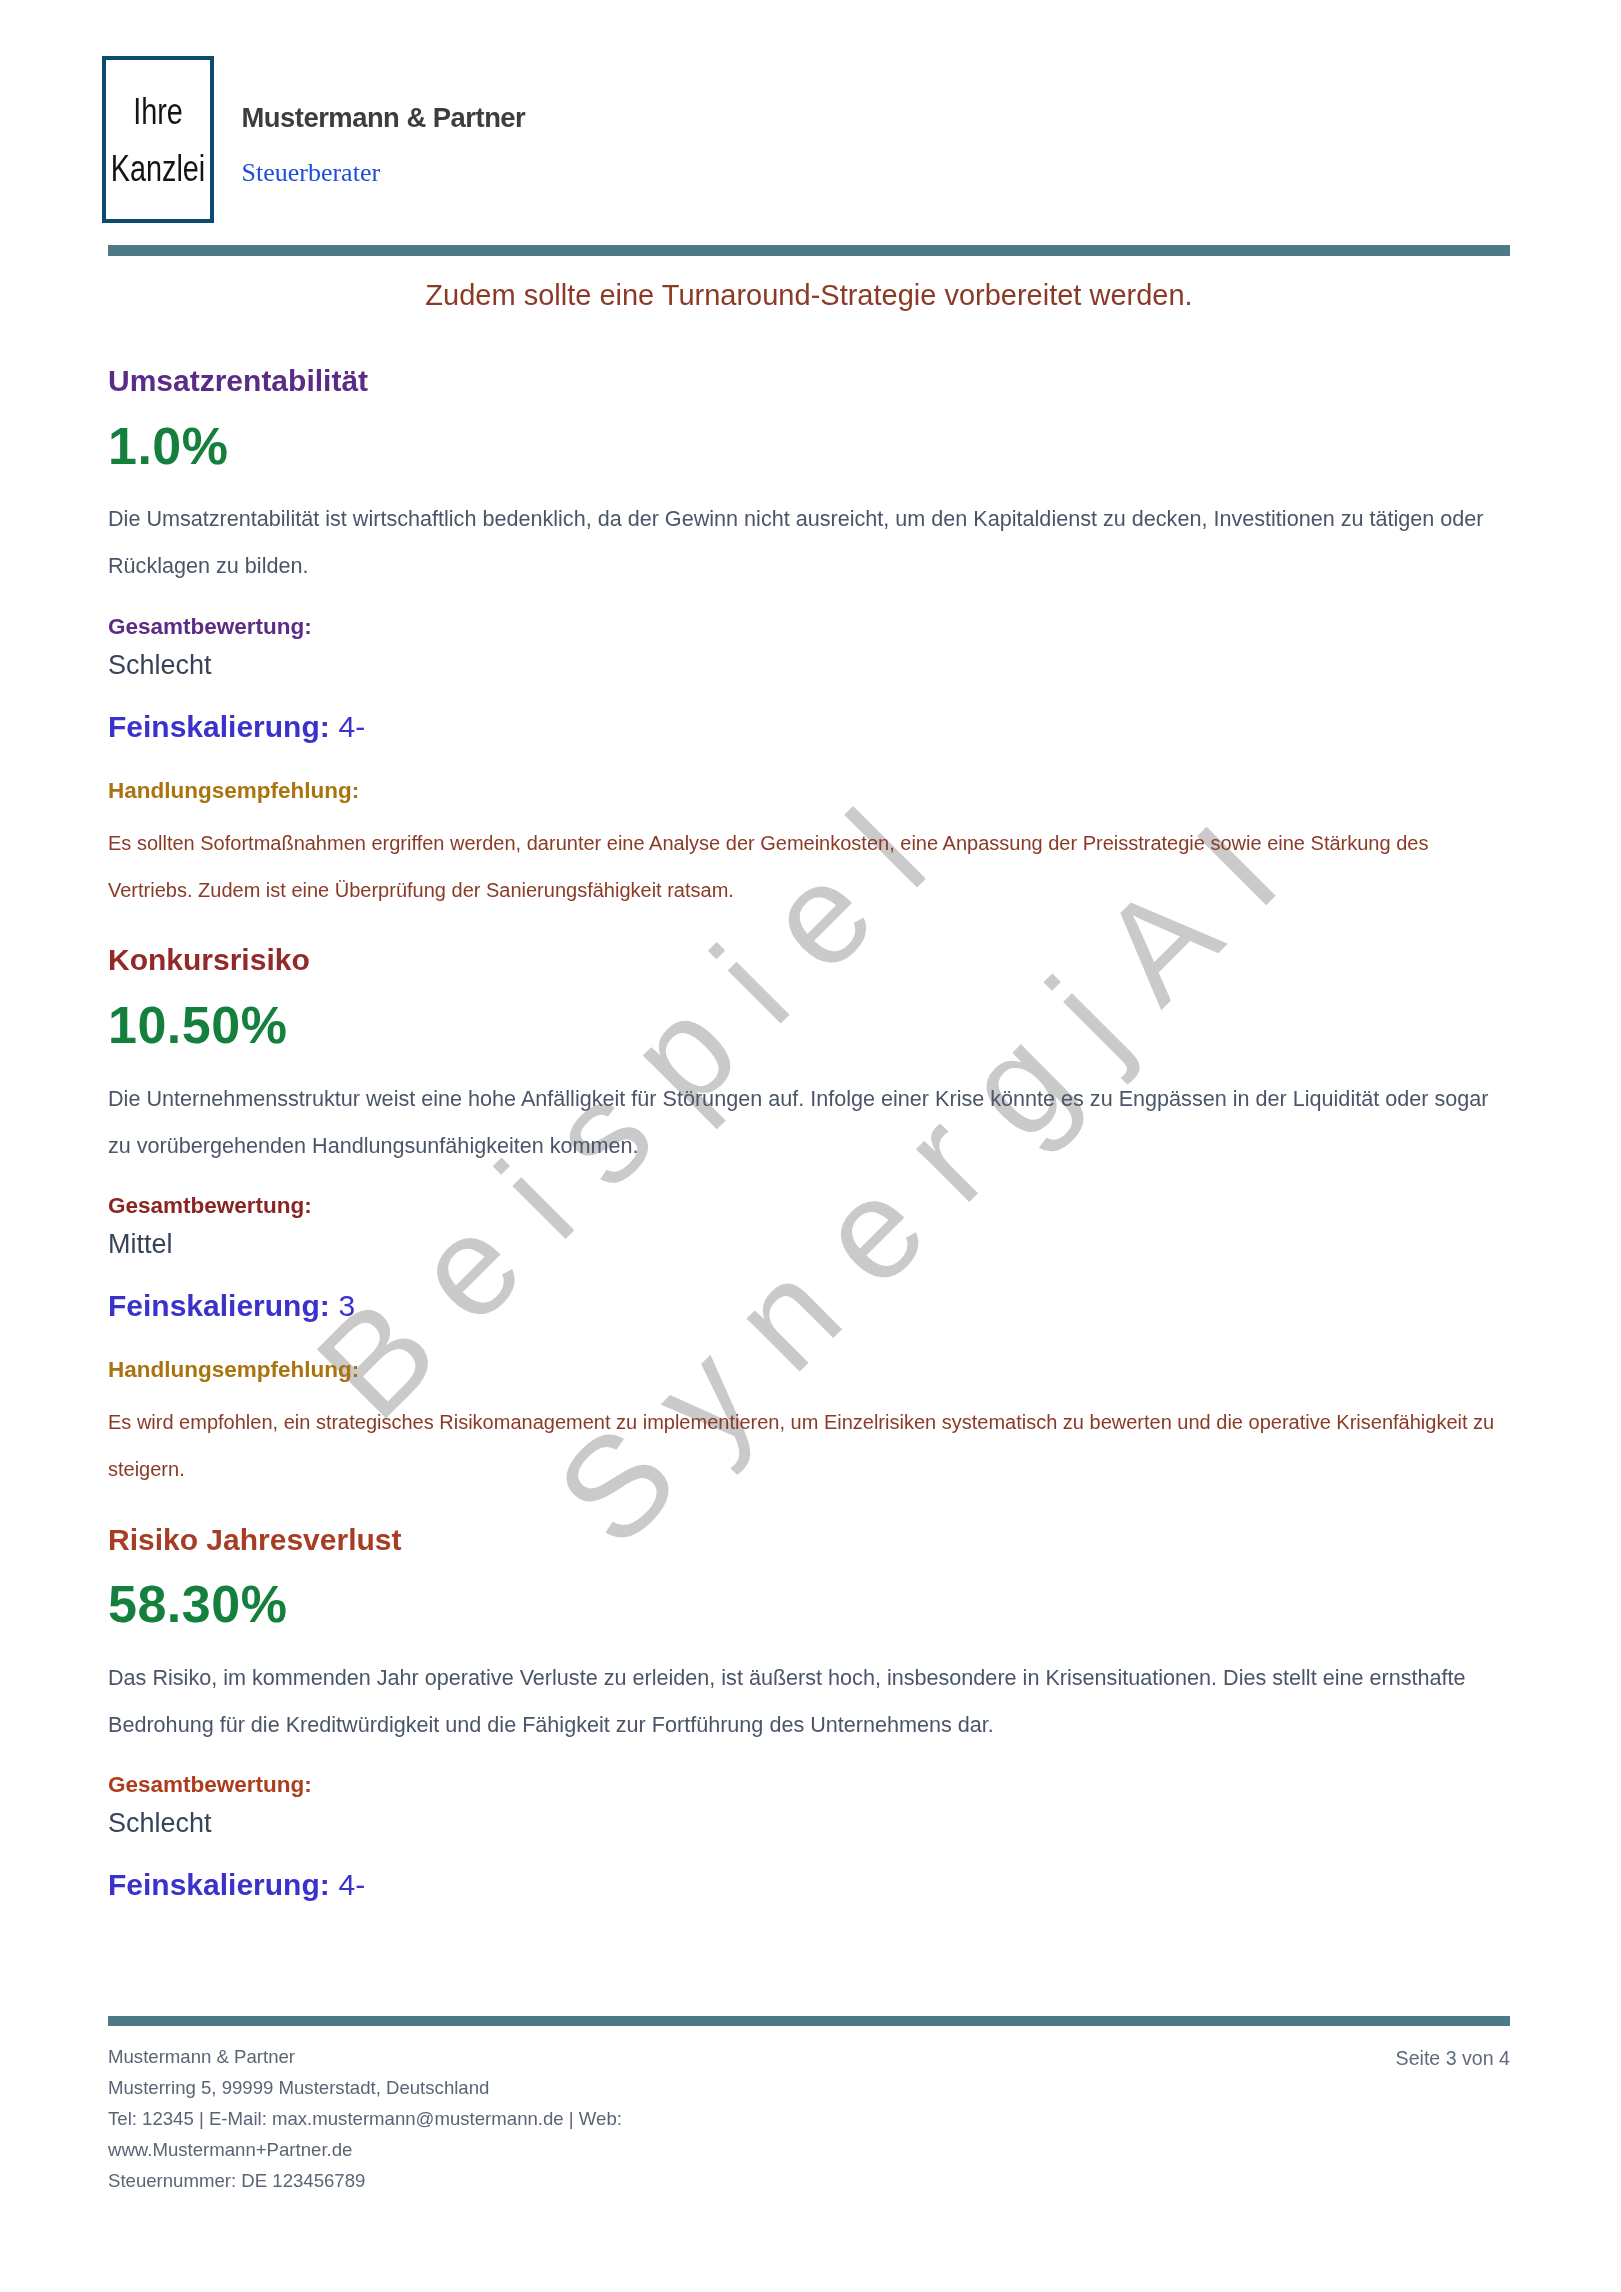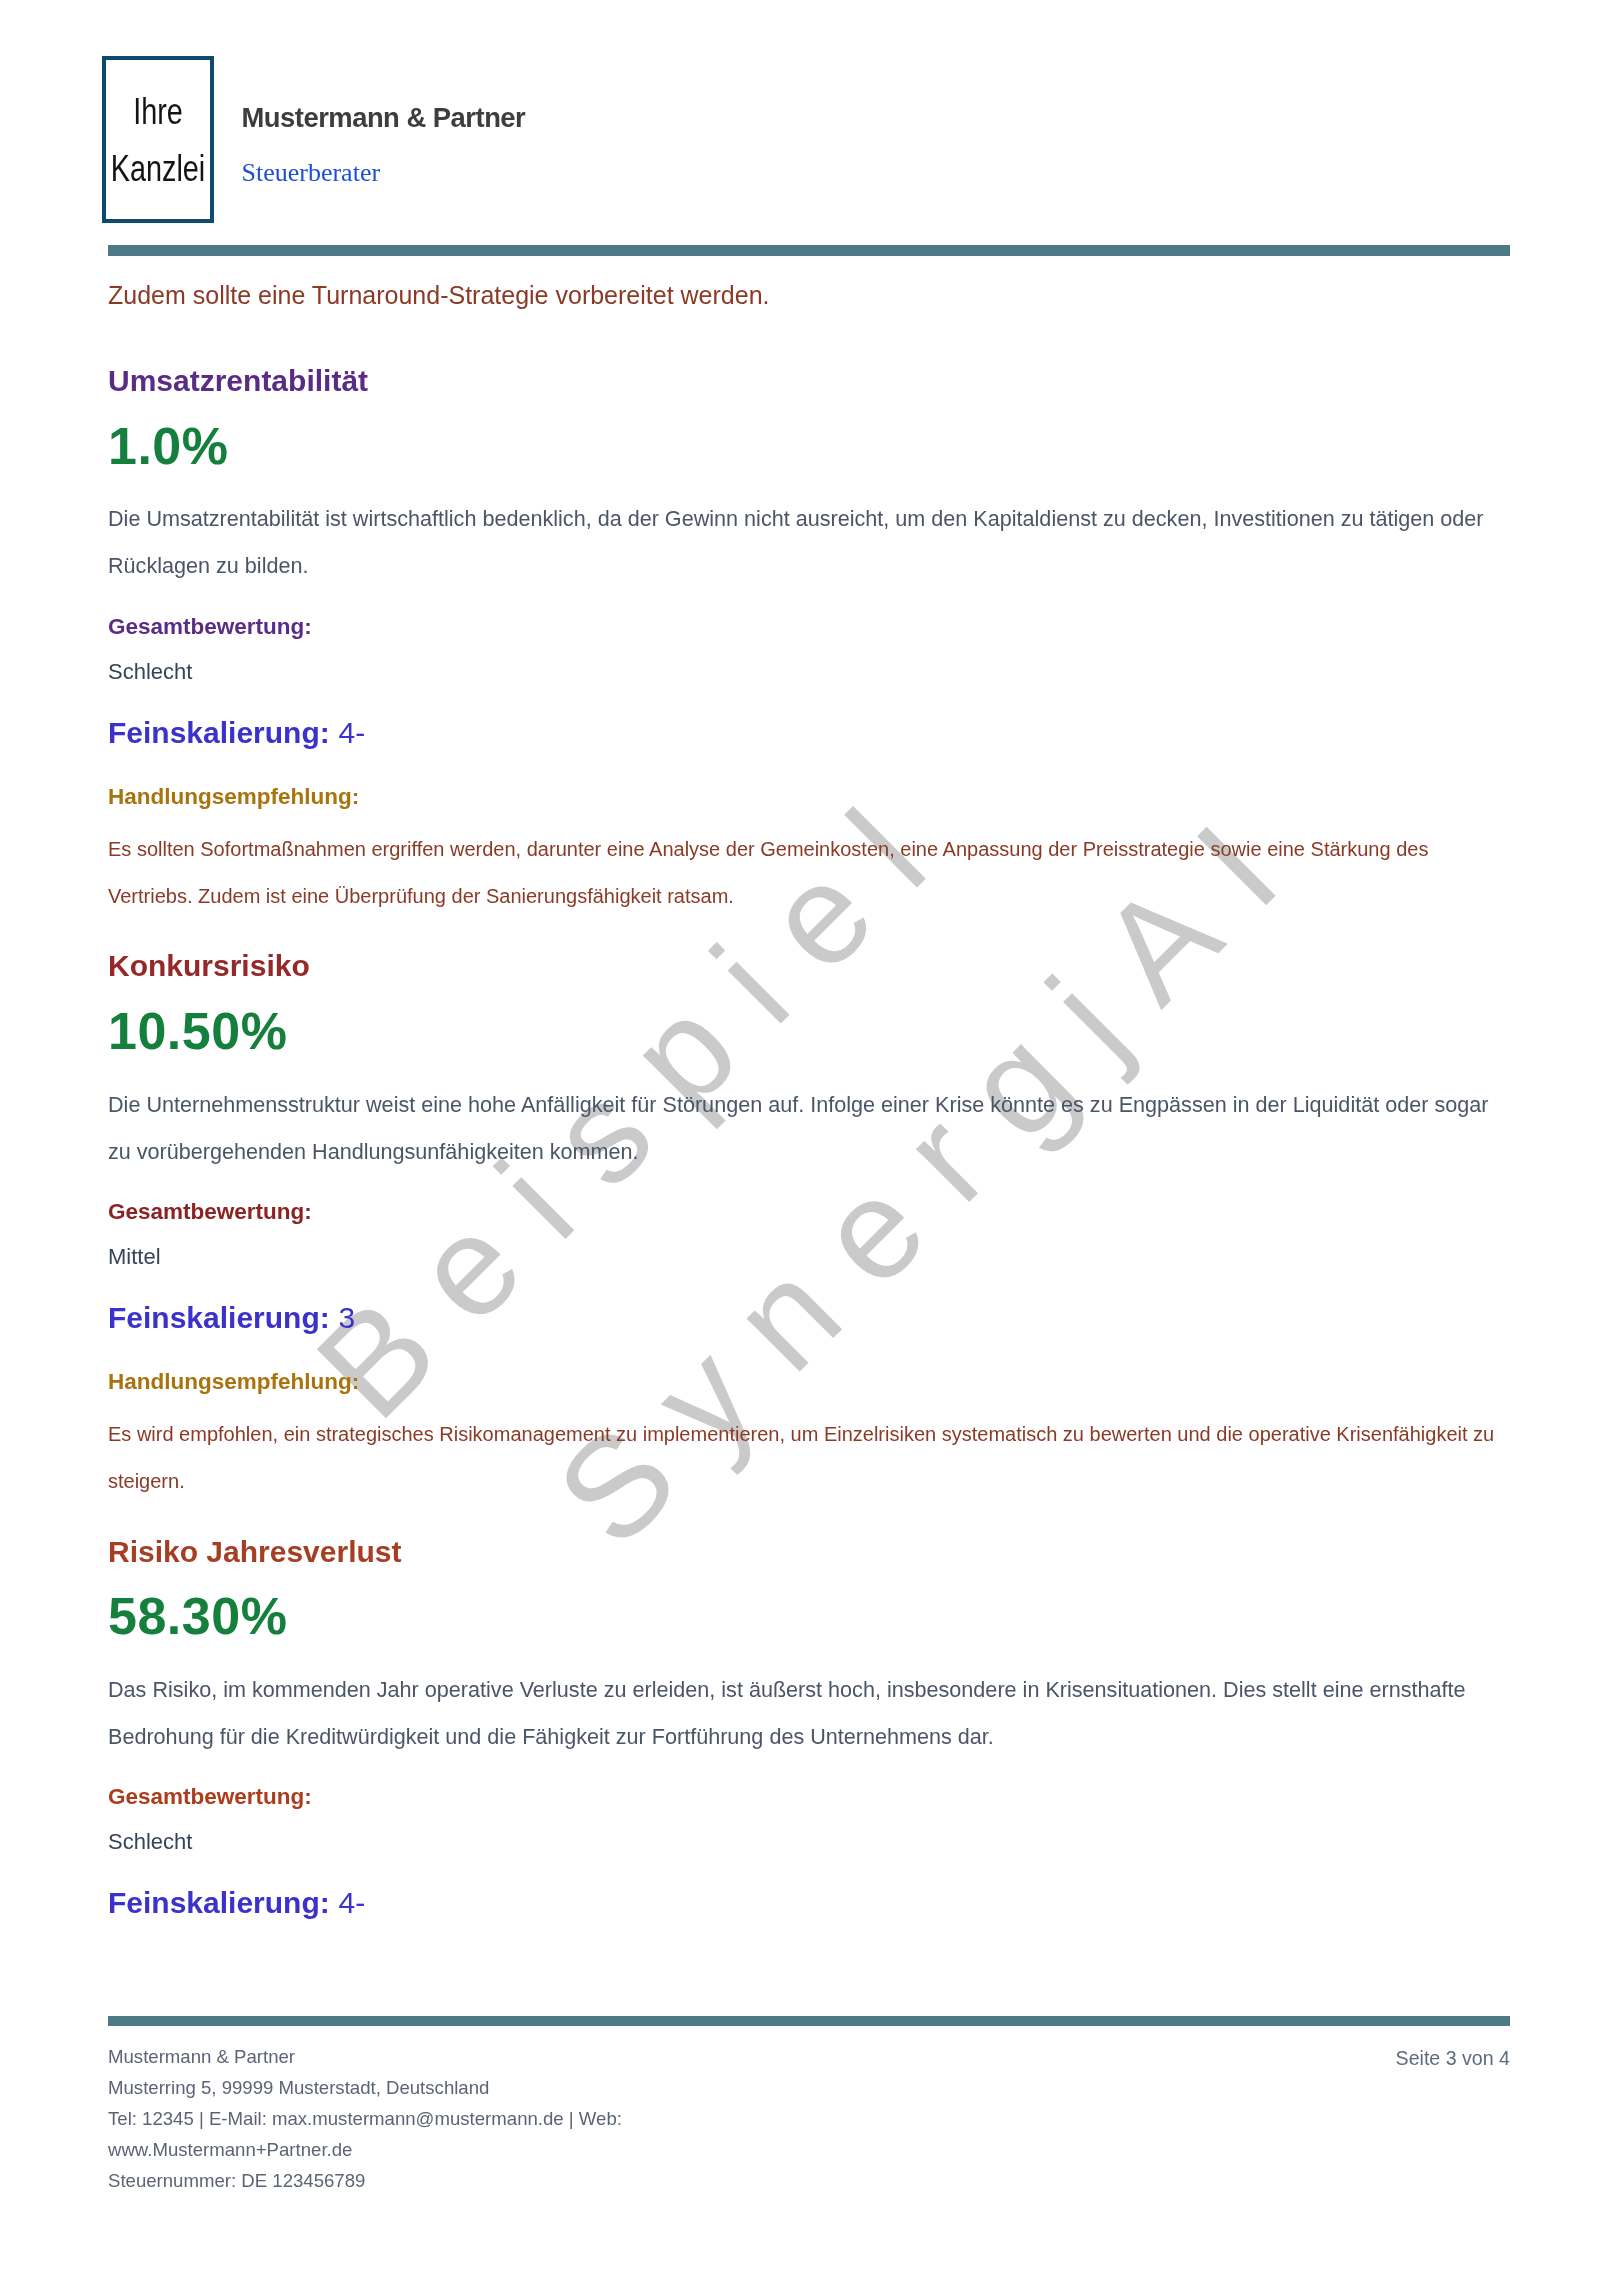--- a/index.html
+++ b/index.html
@@ -19,28 +19,28 @@
   .header{display:flex;align-items:flex-start;padding-top:56px;}
   .logo-box{margin-left:-5.9px;width:104px;height:159px;border:4px solid #0c4a6e;
             display:flex;flex-direction:column;justify-content:center;align-items:center;}
   .logo-text{transform:scaleX(0.8);font-size:36px;line-height:57px;color:#141414;text-align:center;}
   .firm-block{margin-left:27.4px;padding-top:46px;}
   .firm-name{font-size:27.4px;font-weight:700;color:#3d3d3d;letter-spacing:-0.5px;}
   .firm-subtitle{margin-top:23.5px;font-size:26px;color:#1d4ed8;font-family:Liberation Serif, serif;}
 
   .divider{margin-top:21.6px;height:11.8px;}
 
-  .intro{margin-top:15.7px;font-size:25px;line-height:47px;}
+  .intro{margin-top:15.7px;font-size:29px;line-height:47px;text-align:center;}
 
   .section-title{margin-top:23.5px;font-size:30px;font-weight:700;line-height:45px;}
   .section-title.first{margin-top:39px;}
   .metric-value{margin-top:15.7px;font-size:52px;font-weight:700;color:#15803d;line-height:55px;letter-spacing:0.5px;}
   .desc{margin-top:21.6px;font-size:21.6px;line-height:47px;color:#4a5568;}
   .label{margin-top:17.6px;font-size:22.5px;font-weight:700;line-height:39px;}
-  .rating-value{margin-top:6px;font-size:22px;color:#36435a;line-height:39px;}
+  .rating-value{margin-top:0;font-size:27px;color:#36435a;line-height:39px;}
   .fein{margin-top:21.6px;font-size:30px;line-height:39px;}
   .fein .lbl{font-weight:700;}
   .fein .val{font-weight:400;margin-left:8.8px;}
   .handlung-label{margin-top:25.5px;font-size:22.5px;font-weight:700;line-height:39px;}
   .rec{margin-top:9.8px;font-size:20px;line-height:47px;}
 
   
   .footer{position:absolute;z-index:1;left:108px;right:111px;top:2016px;}
   .footer-divider{height:9.8px;}
   .footer-cols{display:flex;justify-content:space-between;margin-top:15.7px;}

